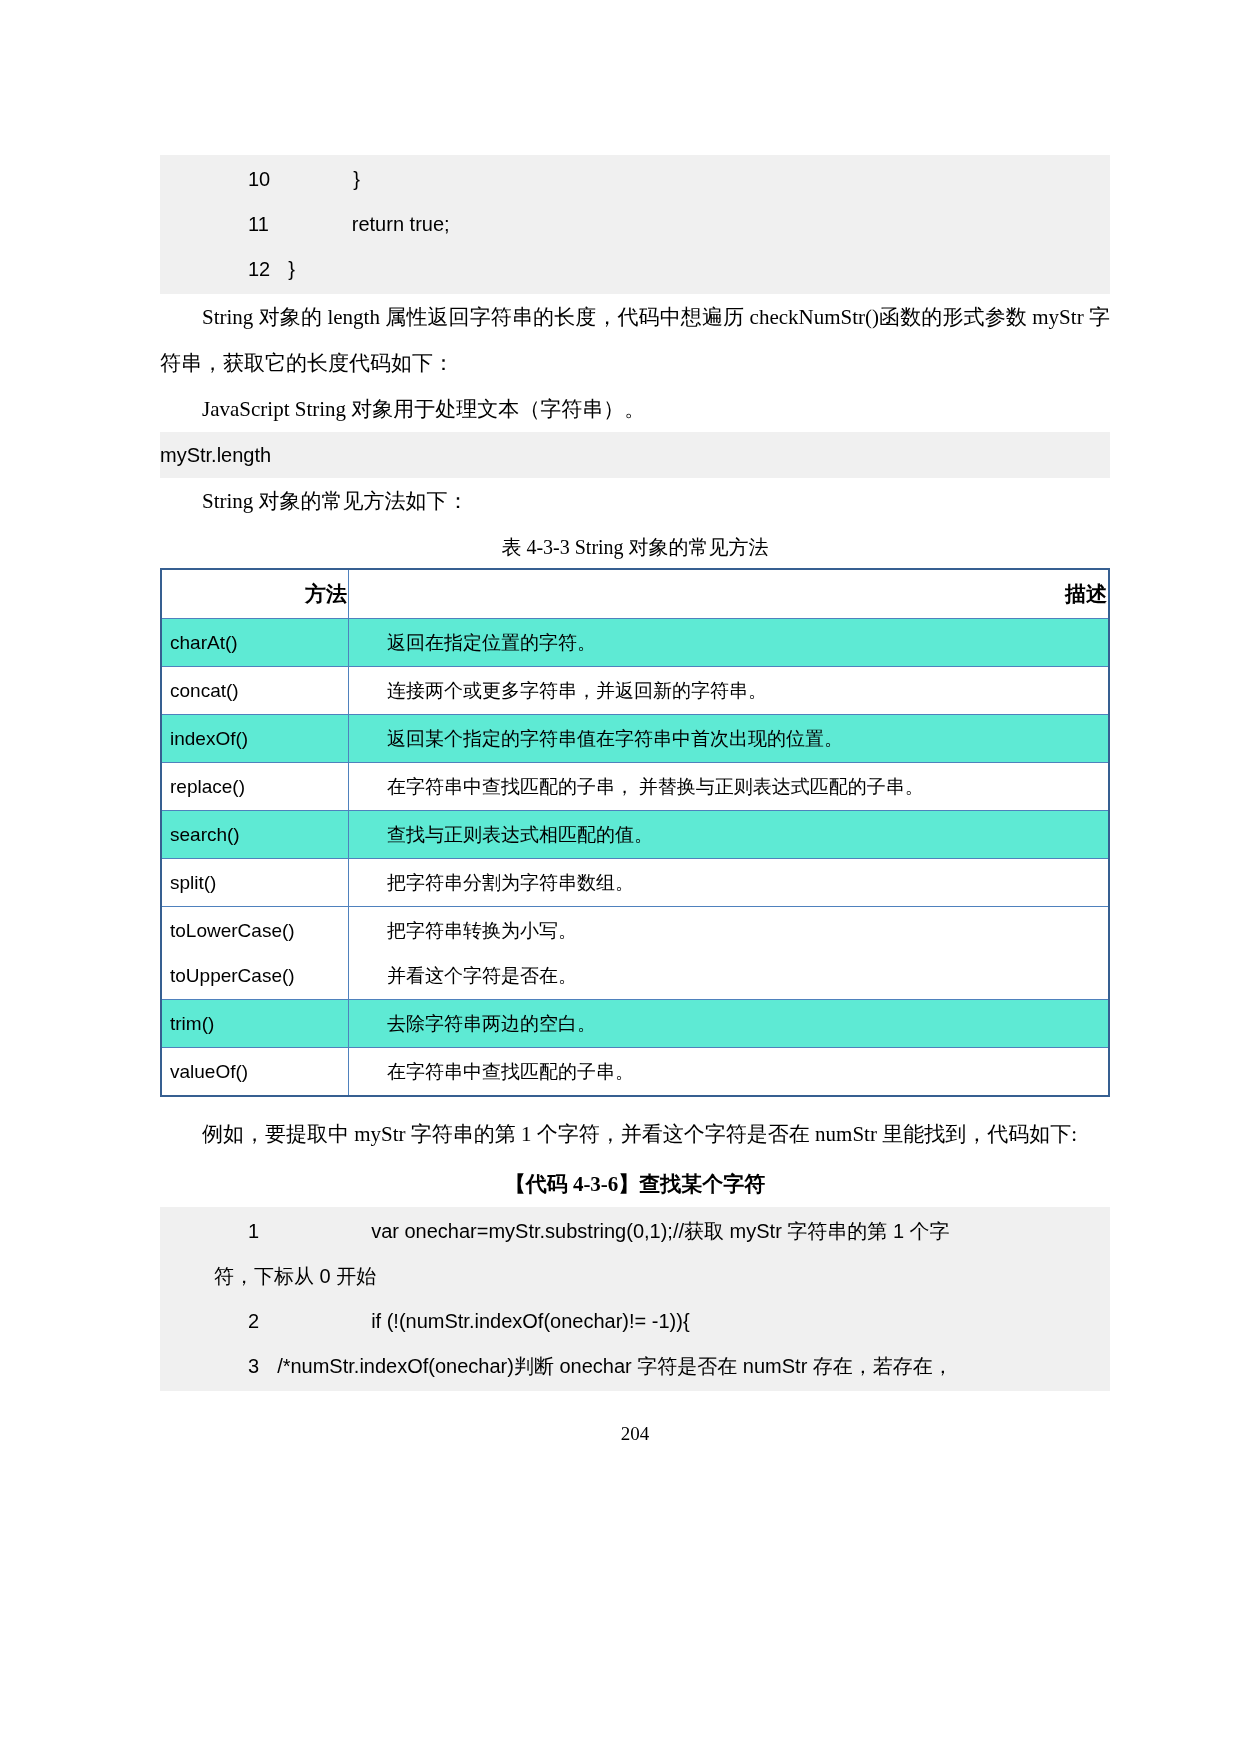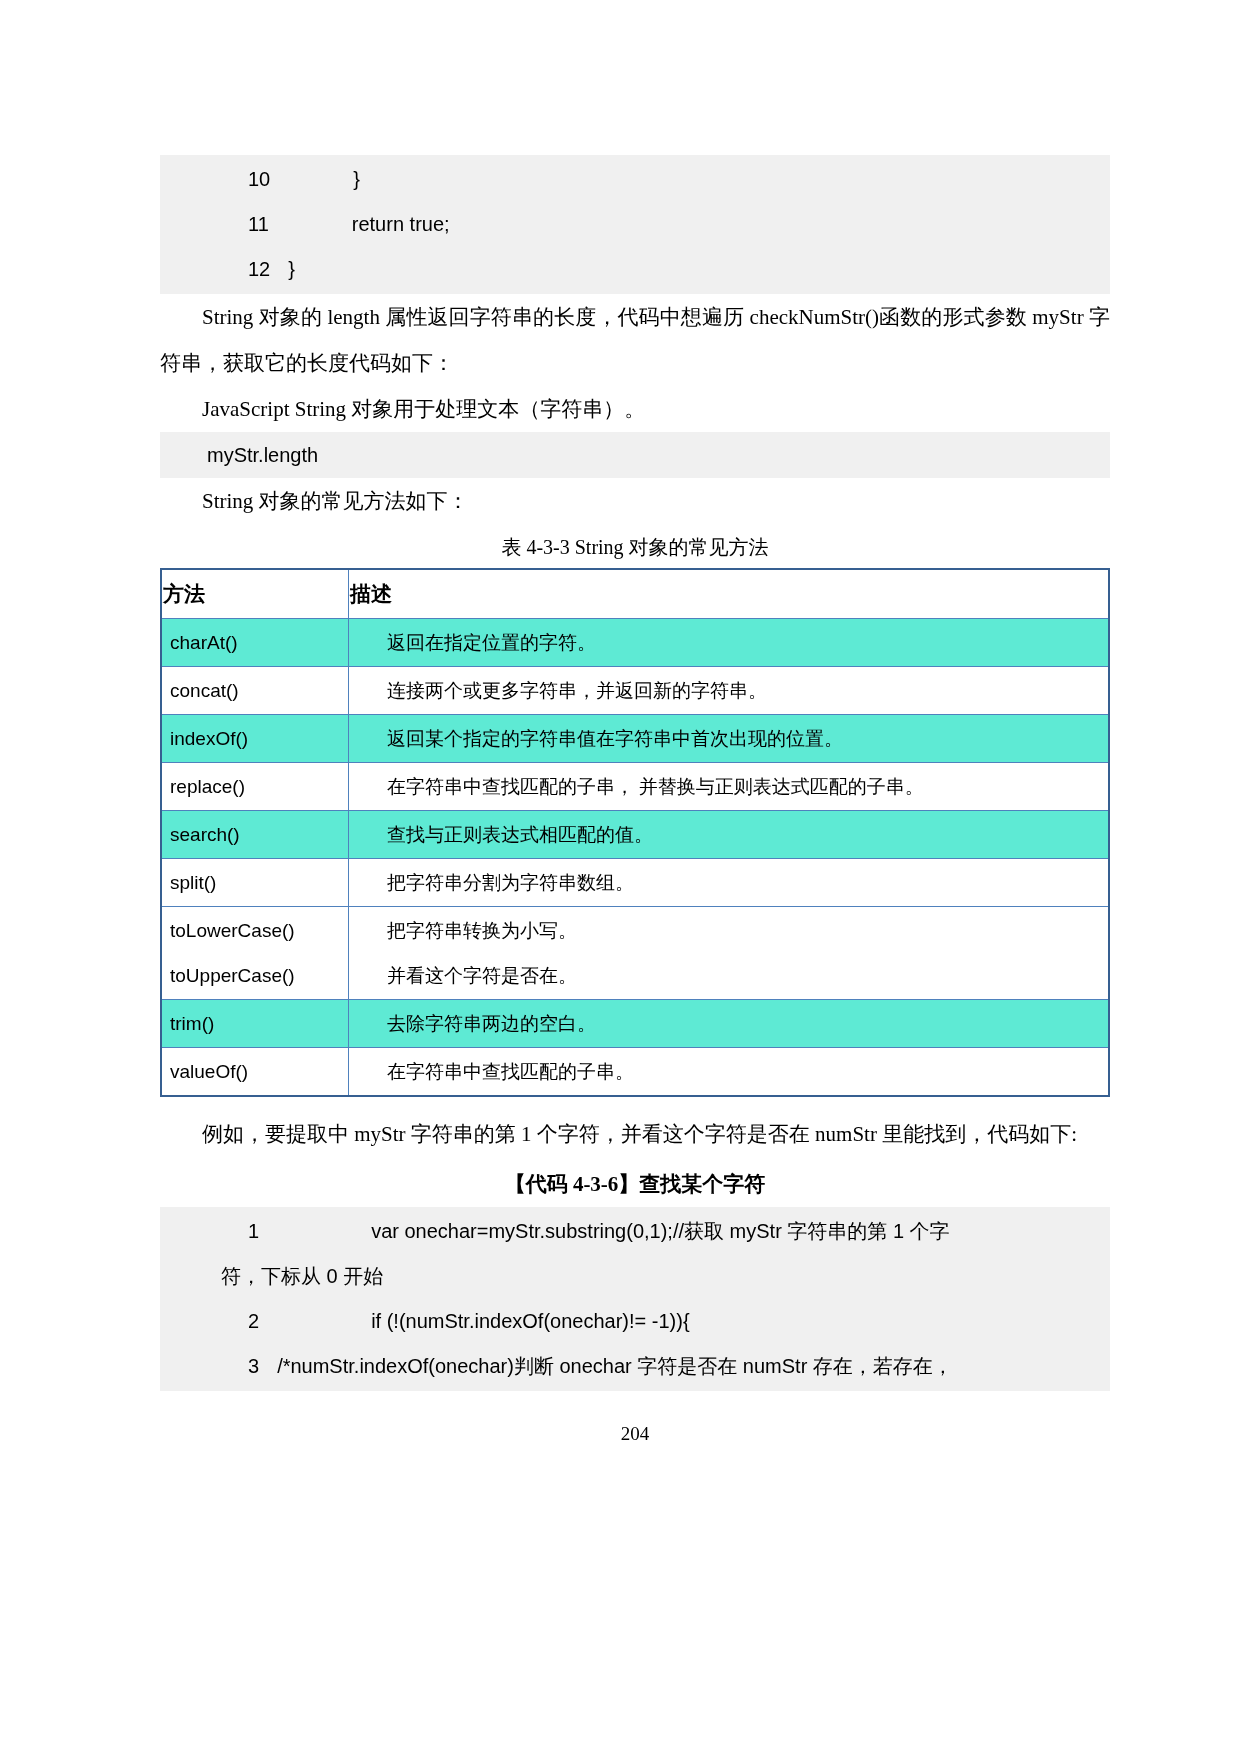--- a/index.html
+++ b/index.html
@@ -40,27 +40,26 @@
   .code-line {
     line-height: 45px;
     padding-left: 88px;
     white-space: nowrap;
   }
   .code-line.wrap { padding-left: 45px; }
   .ln { display: inline-block; }
   .ci-large  { margin-left: 83px; }
   .ci-small  { margin-left: 18px; }
   .ci-xlarge { margin-left: 112px; }
-  .ci-wrap   { margin-left: 16px; }
+  .ci-wrap   { margin-left: 9px; }
 
   .code-block.single { padding: 1px 0; }
   .inline-code {
     display: block;
     line-height: 44px;
-    padding-left: 47px;
   }
 
   
   .caption {
     text-align: center;
     font-size: 20px;
     line-height: 42px;
     margin-top: 2px;
   }
   .code-heading {
@@ -78,21 +77,21 @@
     border: 2px solid #365f91;
   }
   table.methods th, table.methods td {
     border: 1px solid #4f81bd;
     vertical-align: middle;
   }
   table.methods th {
     height: 46px;
     font-size: 21px;
     font-weight: bold;
-    text-align: left;
+    text-align: right;
     background: #ffffff;
   }
   .method-col { width: 184px; }
   table.methods td { background: #ffffff; }
   tr.shade td { background: #5eead4; }
   td.method-cell {
     font-family: "Liberation Sans", "DejaVu Sans", sans-serif;
     font-size: 19px;
     padding-left: 8px;
   }

